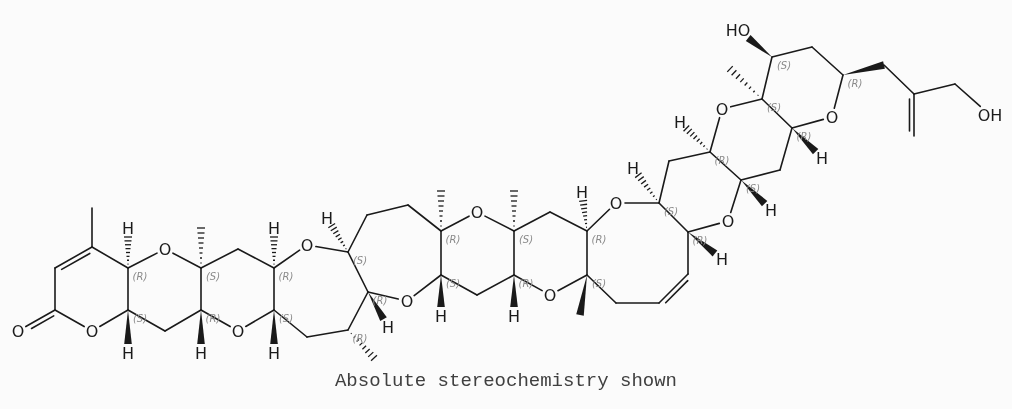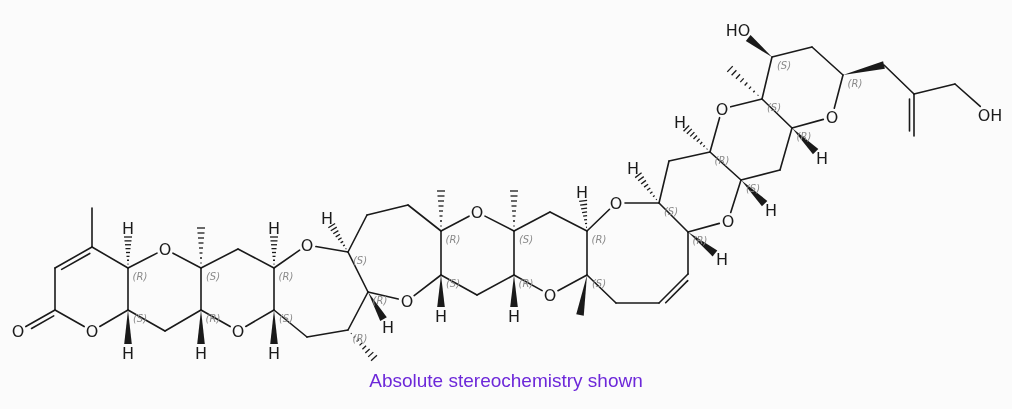--- a/index.html
+++ b/index.html
@@ -3,21 +3,21 @@
 <meta charset="utf-8">
 <style>
   html, body { margin: 0; padding: 0; background: #fbfbfb; }
   body { width: 1012px; height: 409px; overflow: hidden; position: relative; font-family: "DejaVu Sans", sans-serif; }
   #stage { position: absolute; left: 0; top: 0; width: 1012px; height: 409px; }
   .bond { stroke: #1a1a1a; stroke-width: 1.6; fill: none; stroke-linecap: round; }
   .wedge { fill: #1a1a1a; stroke: none; }
   .hash { stroke: #1a1a1a; stroke-width: 1.3; }
   .atom { font-family: "DejaVu Sans", sans-serif; font-size: 16px; fill: #1a1a1a; text-anchor: middle; dominant-baseline: central; }
   .stereo { font-family: "DejaVu Sans", sans-serif; font-size: 10px; font-style: italic; fill: #8a8a8a; text-anchor: middle; dominant-baseline: central; }
-  #caption { position: absolute; left: 0; width: 1012px; top: 370px; text-align: center; font-family: Liberation Sans, sans-serif; font-size: 19px; color: #6d28d9; }
+  #caption { position: absolute; left: 0; width: 1012px; top: 370px; text-align: center; font-family: Liberation Mono, monospace; font-size: 19px; color: #404040; }
 </style>
 </head>
 <body>
 
 <svg id="stage" width="1012" height="409" viewBox="0 0 1012 409" xmlns="http://www.w3.org/2000/svg">
   <g id="bonds">
       <line x1="25.82717323712577" y1="326.55755032487457" x2="55" y2="310" class="bond"></line>
       <line x1="31.549137286233396" y1="328.4842309044525" x2="53.720485626017805" y2="315.90049265754783" class="bond"></line>
       <line x1="55" y1="310" x2="55" y2="268" class="bond"></line>
       <line x1="55" y1="268" x2="92" y2="247" class="bond"></line>

